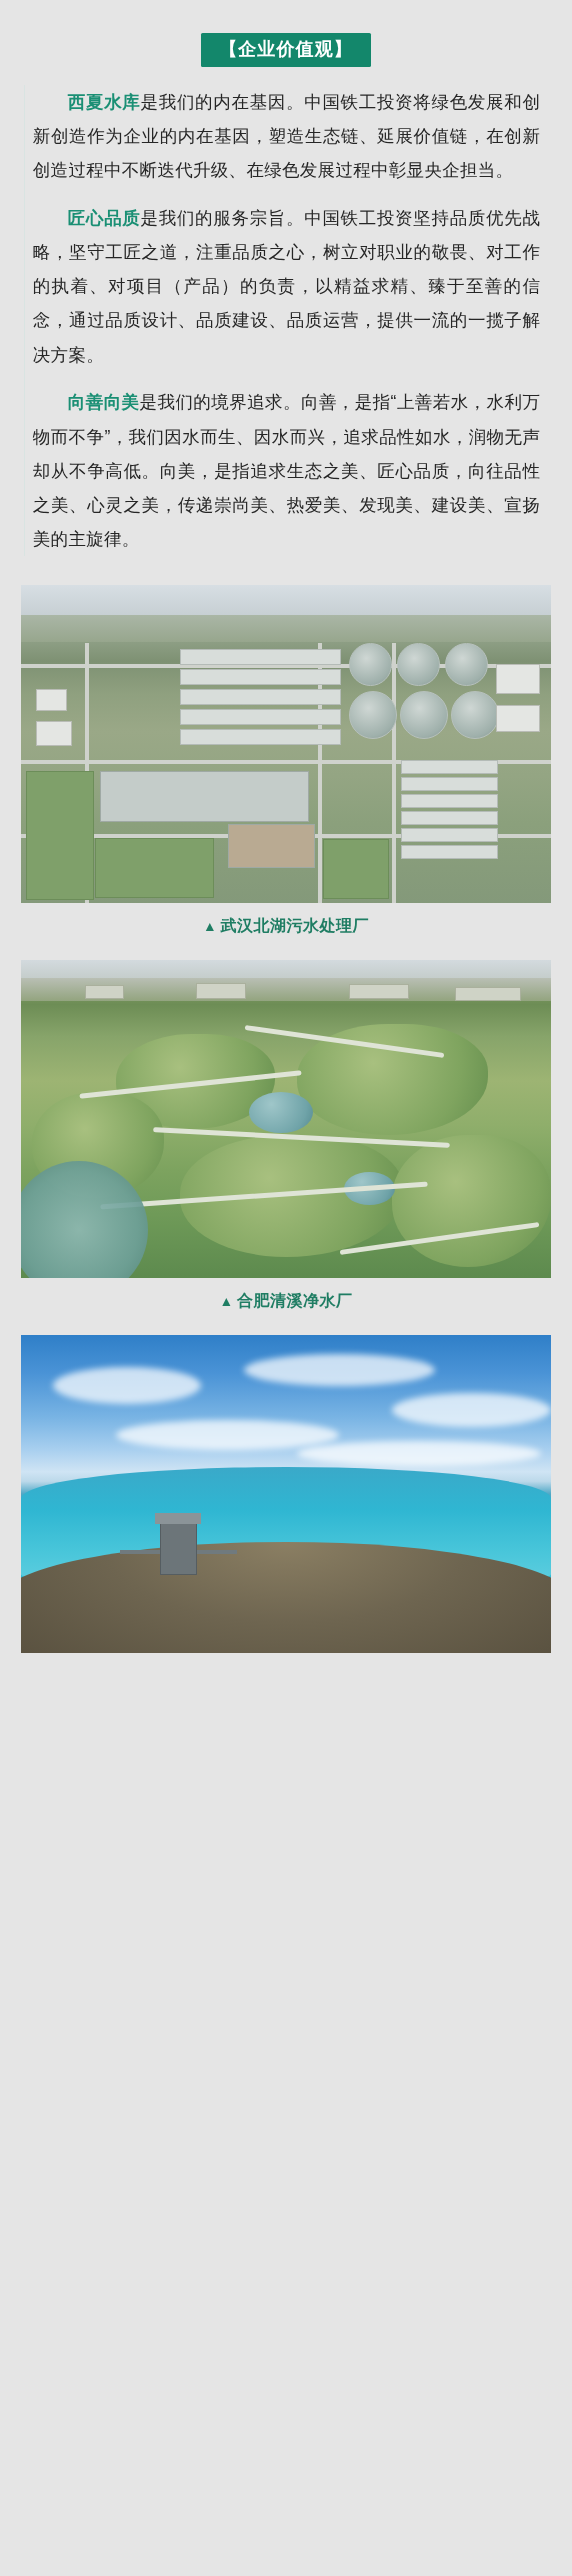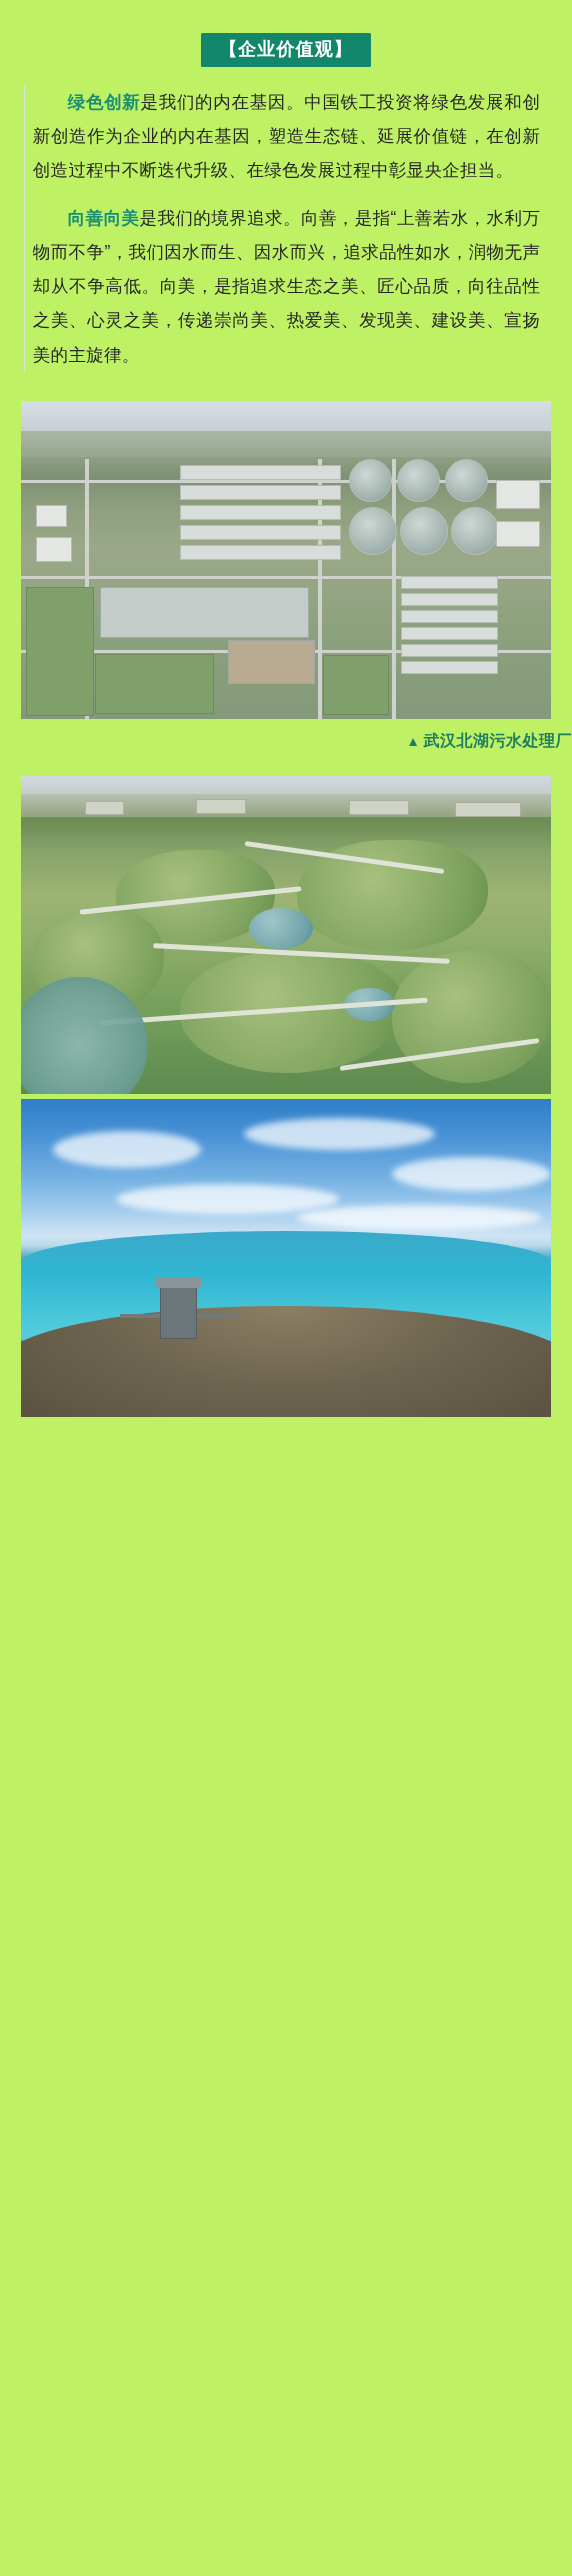--- a/index.html
+++ b/index.html
@@ -8,21 +8,21 @@
     background: #ffffff;
   }
   body {
     width: 572px;
     font-family: "Liberation Sans", sans-serif;
     -webkit-font-smoothing: antialiased;
   }
   .page {
     width: 572px;
     min-height: 2576px;
-    background: #bef264;
+    background: #e5e5e5;
     position: relative;
     overflow: hidden;
   }
 
   
   .header-zone {
     padding-top: 33px;
     text-align: center;
   }
   .badge {
@@ -82,21 +82,21 @@
   }
   .photo {
     width: 530px;
     margin: 0 21px;
     height: 318px;
     display: block;
     position: relative;
     overflow: hidden;
   }
   .caption {
-    text-align: right;
+    text-align: center;
     color: #1f7d63;
     font-size: 16px;
     font-weight: bold;
     letter-spacing: 0.5px;
     padding: 12.7px 0 18px 0;
   }
   .caption .tri {
     color: #1f7d63;
     font-size: 13.8px;
     margin-right: 3.2px;
@@ -218,23 +218,24 @@
 
 <div class="page">
 
   <div class="header-zone">
     <span class="badge">【企业价值观】</span>
   </div>
 
 
   <div class="article">
 
-    <p class="para"><span class="lead">绿色创新</span><span>是我们的内在基因。中国铁工投资将绿色发展和创新创造作为企业的内在基因，塑造生态链、延展价值链，在创新创造过程中不断迭代升级、在绿色发展过程中彰显央企担当。</span></p>
-
-
+    <p class="para"><span class="lead">西夏水库</span><span>是我们的内在基因。中国铁工投资将绿色发展和创新创造作为企业的内在基因，塑造生态链、延展价值链，在创新创造过程中不断迭代升级、在绿色发展过程中彰显央企担当。</span></p>
+
+
+    <p class="para"><span class="lead">匠心品质</span><span>是我们的服务宗旨。中国铁工投资坚持品质优先战略，坚守工匠之道，注重品质之心，树立对职业的敬畏、对工作的执着、对项目（产品）的负责，以精益求精、臻于至善的信念，通过品质设计、品质建设、品质运营，提供一流的一揽子解决方案。</span></p>
 
     <p class="para"><span class="lead">向善向美</span><span>是我们的境界追求。向善，是指“上善若水，水利万物而不争”，我们因水而生、因水而兴，追求品性如水，润物无声却从不争高低。向美，是指追求生态之美、匠心品质，向往品性之美、心灵之美，传递崇尚美、热爱美、发现美、建设美、宣扬美的主旋律。</span></p>
 
   </div>
 
   <div class="figures">
 
     <div class="figure">
       <div class="photo photo1">
         <div class="p1-sky"></div>
@@ -302,20 +303,21 @@
         <div class="p2-pond" style="left:323px;top:212px;width:51px;height:33px;"></div>
 
         <div class="p2-path" style="left:58px;top:122px;width:223px;transform:rotate(-6deg);"></div>
         <div class="p2-path" style="left:132px;top:175px;width:297px;transform:rotate(3deg);"></div>
         <div class="p2-path" style="left:79px;top:233px;width:328px;transform:rotate(-4deg);"></div>
         <div class="p2-path" style="left:223px;top:79px;width:201px;transform:rotate(8deg);"></div>
         <div class="p2-path" style="left:318px;top:276px;width:201px;transform:rotate(-8deg);"></div>
 
         <div class="p2-river"></div>
       </div>
+      <div class="caption"><span class="tri">▲</span><span>合肥清溪净水厂</span></div>
     </div>
 
     <div class="figure">
       <div class="photo photo3">
         <div class="p3-cloud" style="left:32px;top:32px;width:148px;height:37px;"></div>
         <div class="p3-cloud" style="left:223px;top:19px;width:191px;height:32px;"></div>
         <div class="p3-cloud" style="left:371px;top:58px;width:159px;height:34px;"></div>
         <div class="p3-cloud" style="left:95px;top:85px;width:223px;height:30px;"></div>
         <div class="p3-cloud" style="left:276px;top:106px;width:244px;height:25.4px;"></div>
 

